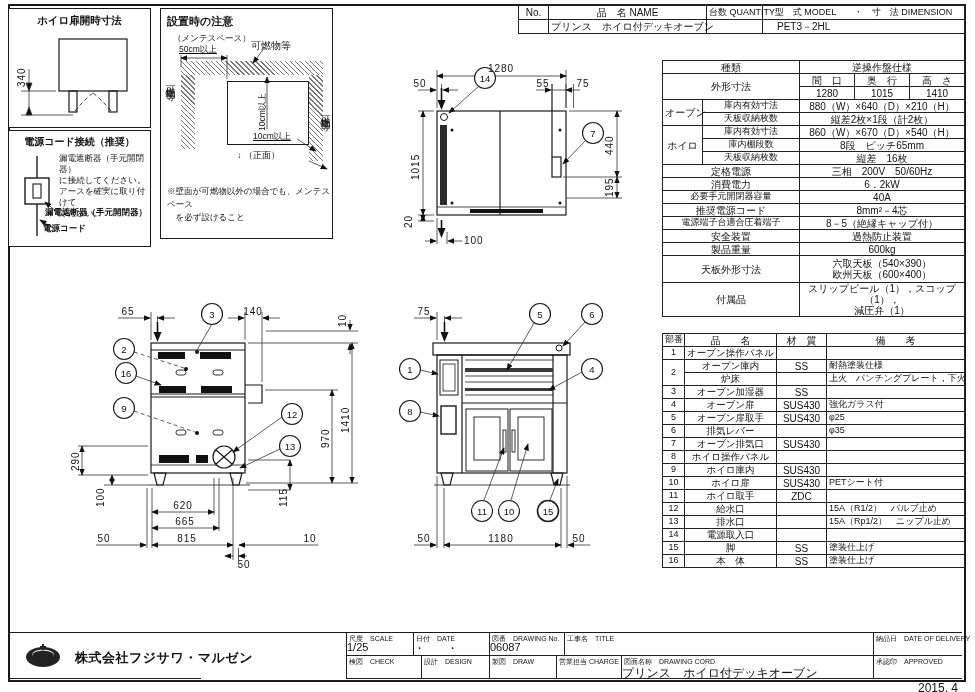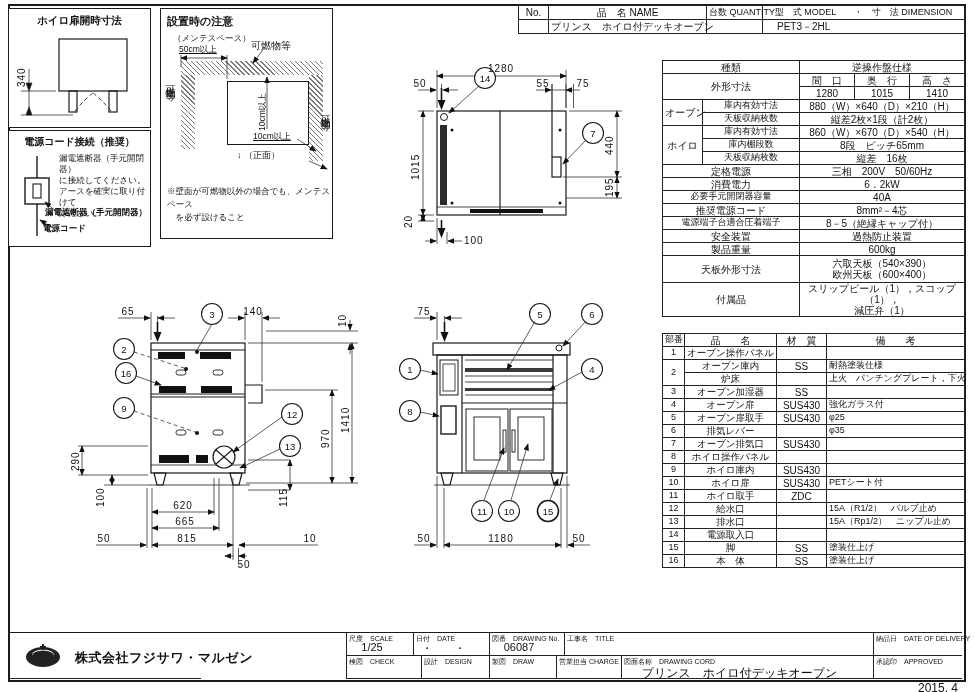--- a/index.html
+++ b/index.html
@@ -29,21 +29,21 @@
   .parts-table td,.parts-table th{height:12px;}
   .parts-table .note{text-align:left;font-size:9px;}
   .parts-table .name{font-size:9.5px;}
   
   .notes{position:absolute;left:680px;top:584px;width:284px;font-size:9px;line-height:1.55;}
   .notes div{white-space:pre;}
   
   .tb{position:absolute;left:9px;top:632px;width:953px;height:46px;border-top:1.5px solid #1a1a1a;}
   .tb .cell{position:absolute;border-left:1px solid #222;border-bottom:1px solid #222;box-sizing:border-box;}
   .tb .cl{position:absolute;left:2px;top:1px;font-size:7px;white-space:nowrap;}
-  .tb .cv{position:absolute;left:0;right:16px;top:8px;text-align:center;font-size:11px;white-space:nowrap;}
+  .tb .cv{position:absolute;left:0;right:16px;top:8px;font-size:11px;white-space:nowrap;}
   .hatch{position:absolute;background:repeating-linear-gradient(45deg,#fff 0 2.5px,#777 2.5px 3.5px);}
   .logo-text{font-size:13px;font-weight:bold;letter-spacing:0.5px;margin-left:10px;}
   svg{position:absolute;left:0;top:0;}
   text{font-family:"Liberation Sans",sans-serif;}
   .dimt{font-size:10px;fill:#111;letter-spacing:1px;}
   .cot{font-size:9.5px;fill:#111;text-anchor:middle;}
 </style>
 </head>
 <body>
 

